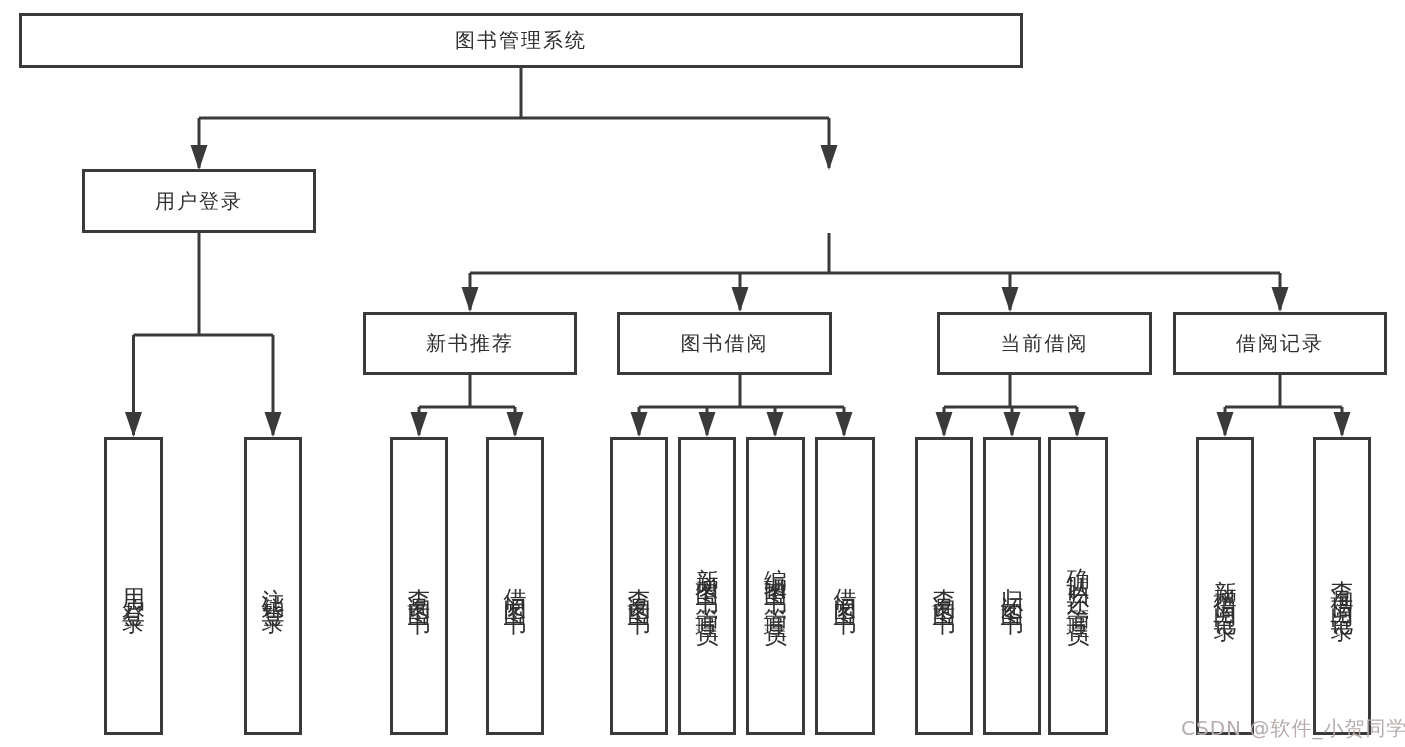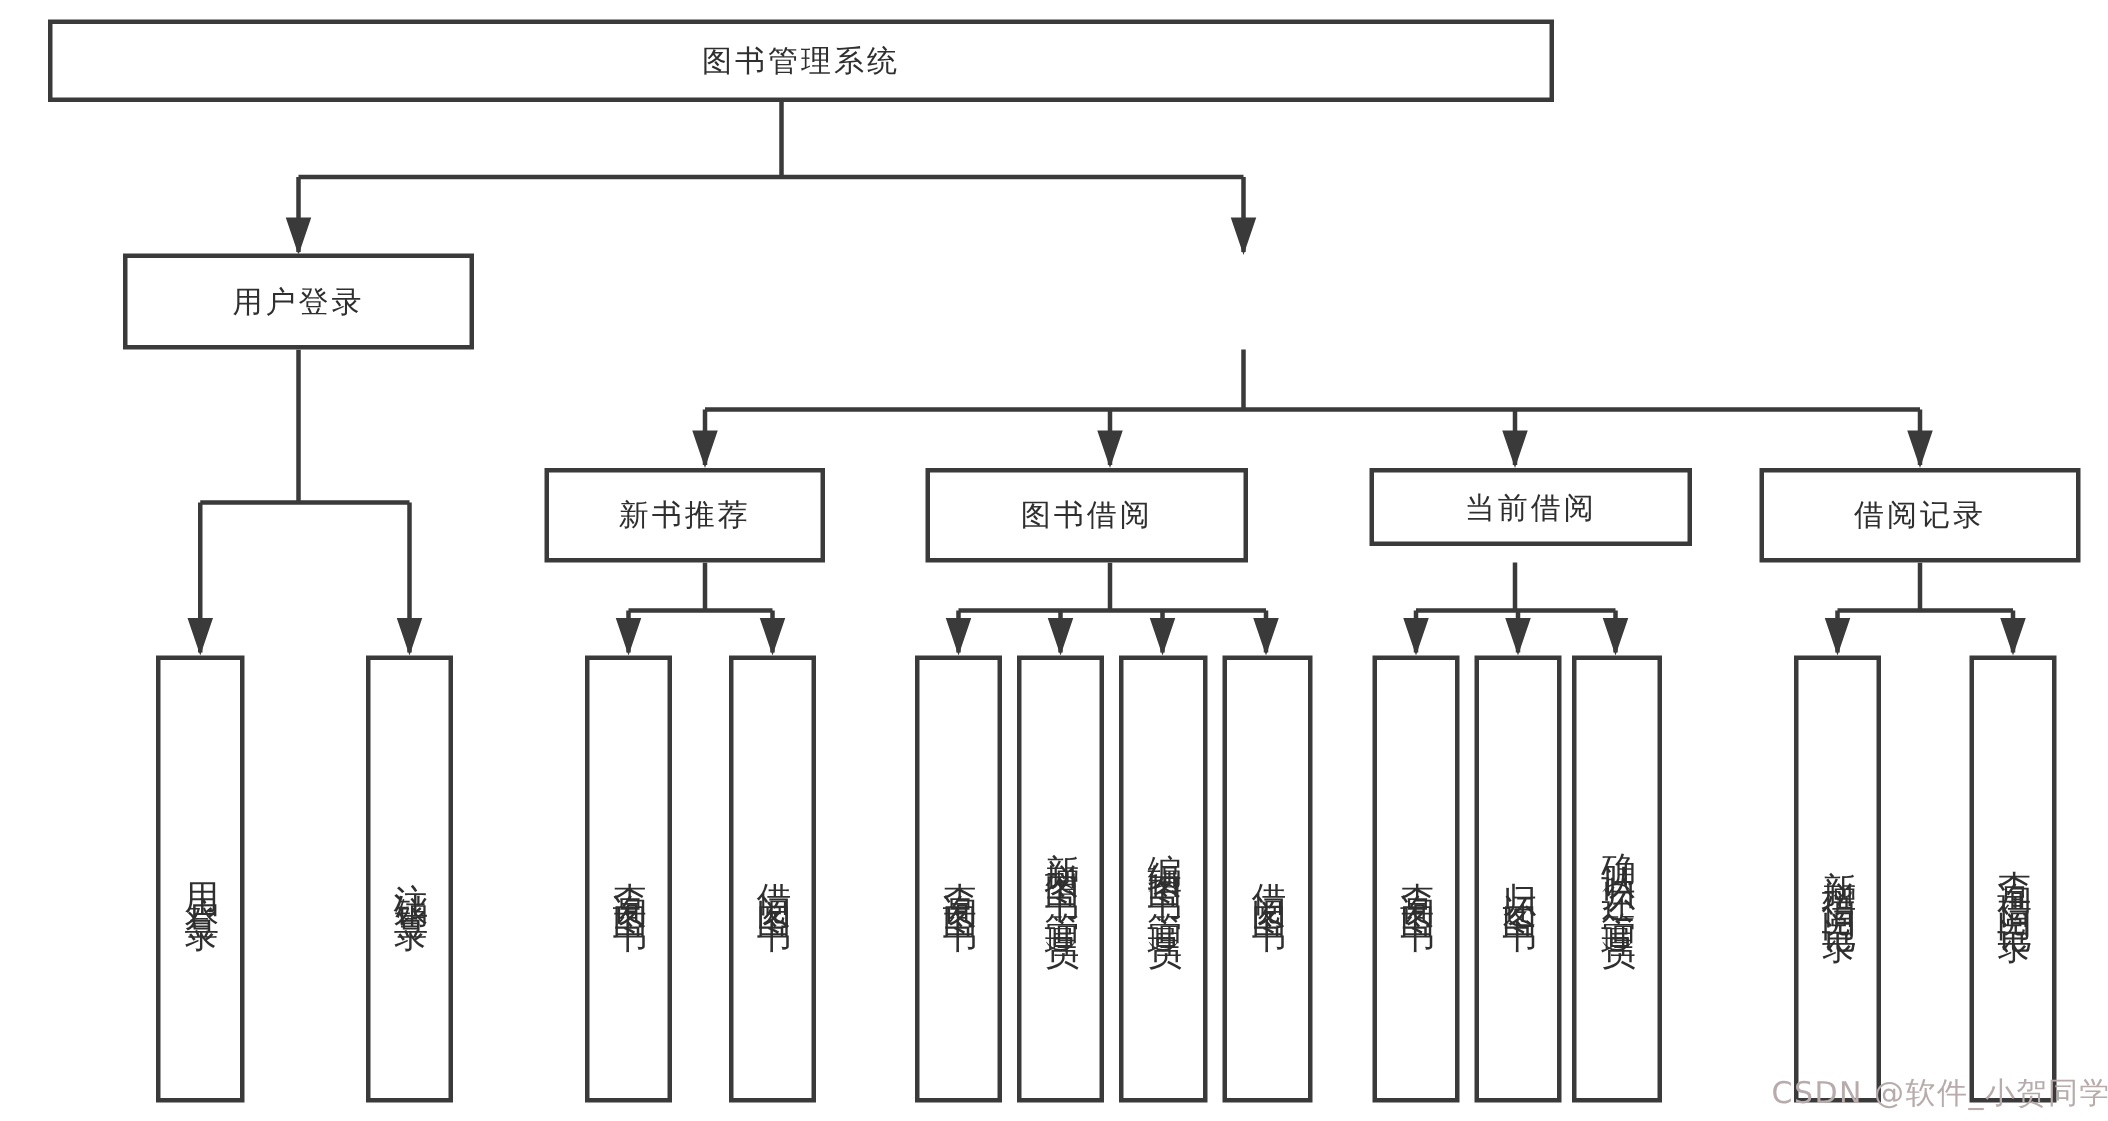--- a/index.html
+++ b/index.html
@@ -73,35 +73,35 @@
              M698.5,412 L715.5,412 L707,437 Z
              M766.5,412 L783.5,412 L775,437 Z
              M835.5,412 L852.5,412 L844,437 Z
              M935.5,412 L952.5,412 L944,437 Z
              M1003.5,412 L1020.5,412 L1012,437 Z
              M1068.5,412 L1085.5,412 L1077,437 Z
              M1216.5,412 L1233.5,412 L1225,437 Z
              M1333.5,412 L1350.5,412 L1342,437 Z" fill="var(--line)" stroke="none"></path>
   </svg>
 
-  <div class="node horiz" style="left:32px;top:13px;width:1004px;height:55px">
+  <div class="node horiz" style="left:19px;top:13px;width:1004px;height:55px">
     <span>图书管理系统</span>
   </div>
 
   <div class="node horiz" style="left:82px;top:169px;width:234px;height:64px">
     <span>用户登录</span>
   </div>
 
-  <div class="node horiz" style="left:363px;top:312px;width:187px;height:63px">
+  <div class="node horiz" style="left:363px;top:312px;width:214px;height:63px">
     <span>新书推荐</span>
   </div>
   <div class="node horiz" style="left:617px;top:312px;width:215px;height:63px">
     <span>图书借阅</span>
   </div>
-  <div class="node horiz" style="left:913px;top:312px;width:215px;height:52px">
+  <div class="node horiz" style="left:937px;top:312px;width:215px;height:63px">
     <span>当前借阅</span>
   </div>
   <div class="node horiz" style="left:1173px;top:312px;width:214px;height:63px">
     <span>借阅记录</span>
   </div>
 
   <div class="node vert" style="left:104px;top:437px;width:59px;height:298px">
     <span class="vtext">用户登录</span>
   </div>
   <div class="node vert" style="left:244px;top:437px;width:58px;height:298px">

